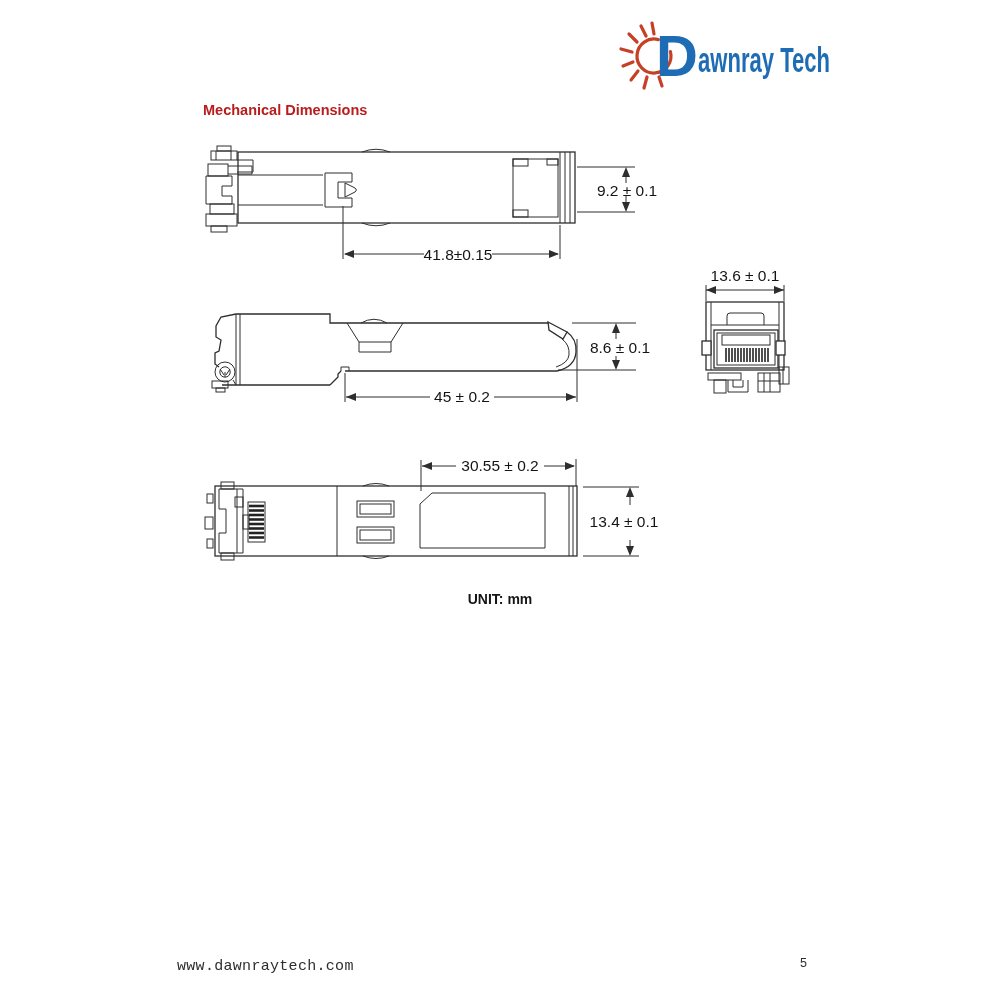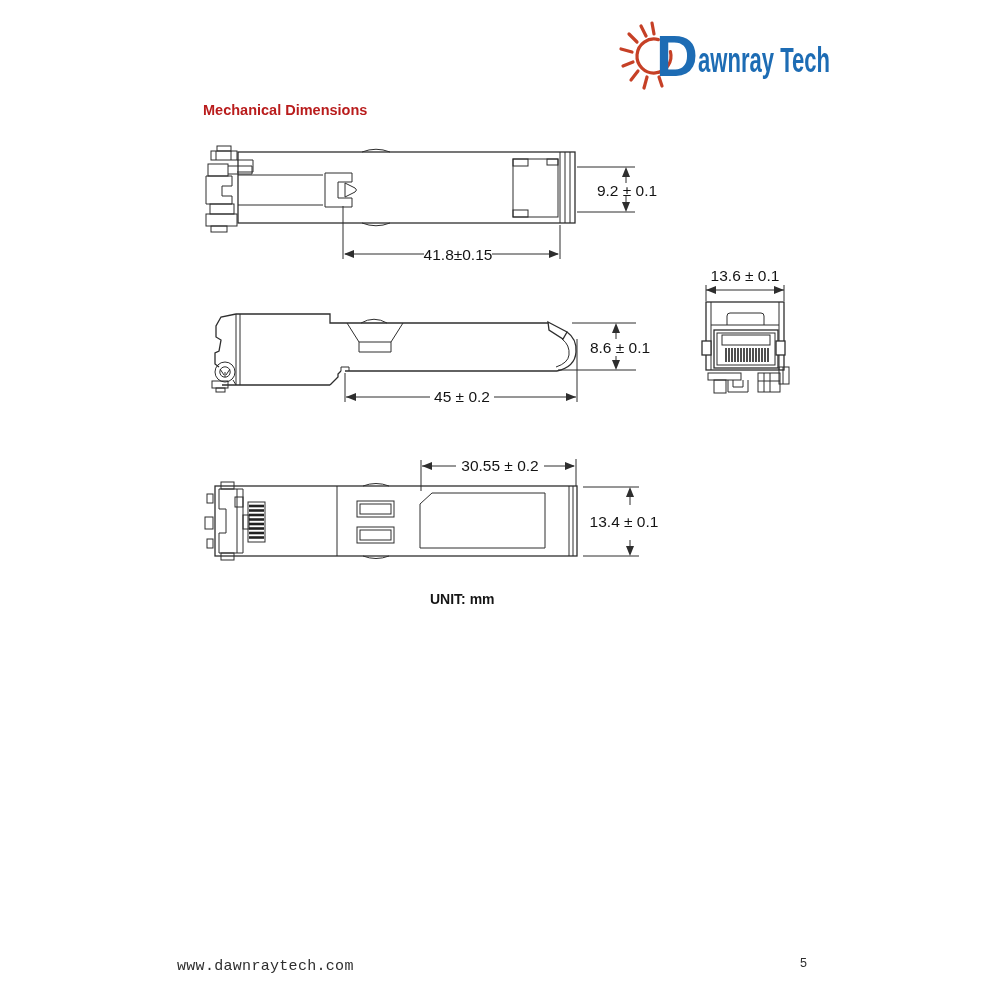--- a/index.html
+++ b/index.html
@@ -6,21 +6,21 @@
   .page{
     position:relative;width:1000px;height:1000px;background:#ffffff;
     font-family:"Liberation Sans",sans-serif;overflow:hidden;margin:0 auto;
   }
   .logo-svg{position:absolute;left:598px;top:10px;}
   .page-title{
     position:absolute;left:188px;top:102px;font-size:14.5px;font-weight:bold;color:#b91c1c;margin-left:15px;
   }
   .drawings-svg{position:absolute;left:0;top:0;}
   .unit-note{
-    position:absolute;left:430px;top:591px;width:140px;text-align:left;
+    position:absolute;left:430px;top:591px;width:140px;text-align:center;
     font-size:14px;font-weight:bold;color:#151515;
   }
   .footer-site{
     position:absolute;left:177px;top:958px;font-size:15px;color:#2e2e2e;letter-spacing:0.3px;font-family:Liberation Mono, monospace;
   }
   .footer-page{
     position:absolute;left:800px;top:956px;font-size:12.5px;color:#2e2e2e;
   }
   .drawings-svg text{fill:#141414;font-family:"Liberation Sans",sans-serif;font-size:15.5px;}
   .ol{fill:none;stroke:#2e2e2e;stroke-width:1.3;}

